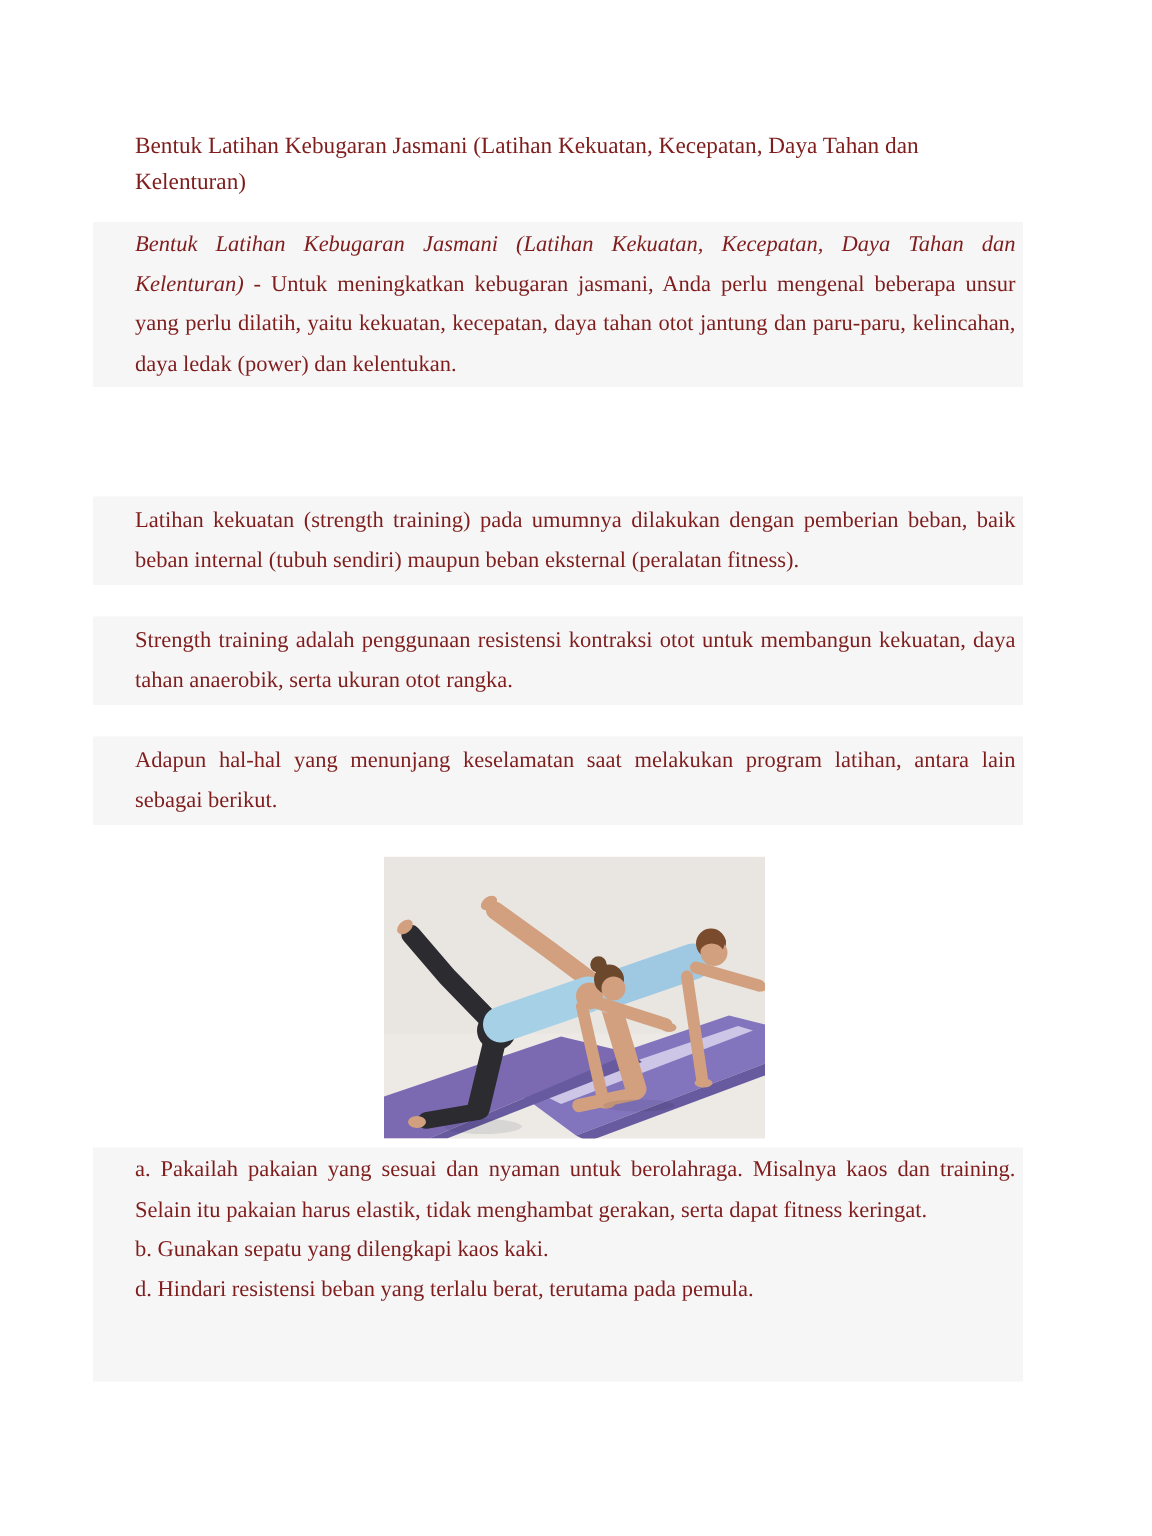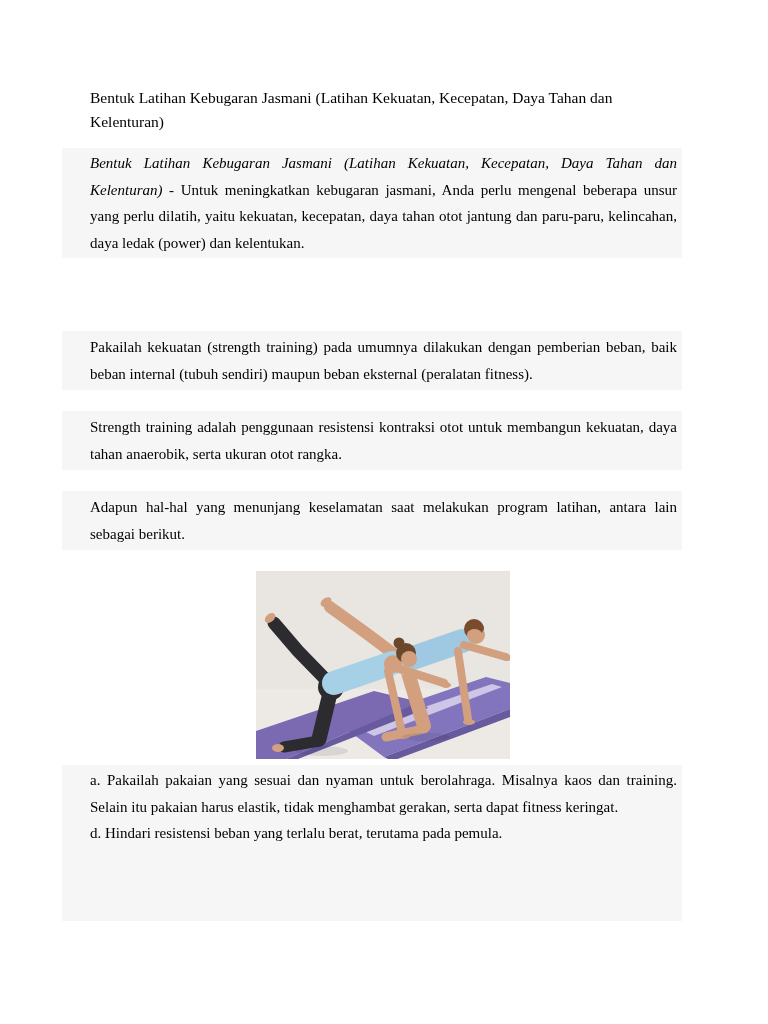--- a/index.html
+++ b/index.html
@@ -2,21 +2,21 @@
 <html><head>
 <meta charset="utf-8">
 <style>
   html,body{margin:0;padding:0;background:#ffffff;}
   .canvas{
     position:relative;
     width:768px;height:1024px;
     background:#ffffff;
     overflow:hidden;
     font-family:"Liberation Serif","DejaVu Serif",serif;
-    color:#000000;
+    color:#7f1d1d;
   }
   .block{
     position:absolute;
     left:62px;width:620px;
     background:#f6f6f7;
     box-sizing:border-box;
     padding:0 5px 0 28px;
     margin:0;
     font-size:15px;
     line-height:26.5px;
@@ -65,21 +65,21 @@
 </head>
 <body>
 
 <div class="canvas">
 
   <h1 class="title">Bentuk Latihan Kebugaran Jasmani (Latihan Kekuatan, Kecepatan, Daya Tahan dan Kelenturan)</h1>
 
   <p class="block intro"><em>Bentuk Latihan Kebugaran Jasmani (Latihan Kekuatan, Kecepatan, Daya Tahan dan Kelenturan) -</em><span> Untuk meningkatkan kebugaran jasmani, Anda perlu mengenal beberapa unsur yang perlu dilatih, yaitu kekuatan, kecepatan, daya tahan otot jantung dan paru-paru, kelincahan, daya ledak (power) dan kelentukan.</span></p>
 
 
-  <p class="block para p1">Pakailah kekuatan (strength training) pada umumnya dilakukan dengan pemberian beban, baik beban internal (tubuh sendiri) maupun beban eksternal (peralatan fitness).</p>
+  <p class="block para p1">Latihan kekuatan (strength training) pada umumnya dilakukan dengan pemberian beban, baik beban internal (tubuh sendiri) maupun beban eksternal (peralatan fitness).</p>
 
   <p class="block para p3">Adapun hal-hal yang menunjang keselamatan saat melakukan program latihan, antara lain sebagai berikut.</p>
 
   <p class="block para p2">Strength training adalah penggunaan resistensi kontraksi otot untuk membangun kekuatan, daya tahan anaerobik, serta ukuran otot rangka.</p>
 
   <figure class="photo">
     <svg viewBox="0 0 254 188" preserveAspectRatio="none">
 
       <rect x="0" y="0" width="254" height="188" fill="#e9e6e2"></rect>
       <rect x="0" y="118" width="254" height="70" fill="#edeae6"></rect>
@@ -139,16 +139,17 @@
         <circle cx="153" cy="88" r="8" fill="#d2a07e"></circle>
       </g>
 
       <ellipse cx="66" cy="180" rx="26" ry="5" fill="rgba(40,30,70,0.10)"></ellipse>
       <ellipse cx="170" cy="166" rx="24" ry="4" fill="rgba(40,30,70,0.10)"></ellipse>
     </svg>
   </figure>
 
   <div class="block list">
     <p class="justified">a. Pakailah pakaian yang sesuai dan nyaman untuk berolahraga. Misalnya kaos dan training. Selain itu pakaian harus elastik, tidak menghambat gerakan, serta dapat fitness keringat.</p>
+    <p>b. Gunakan sepatu yang dilengkapi kaos kaki.</p>
     <p>d. Hindari resistensi beban yang terlalu berat, terutama pada pemula.</p>
   </div>
 
 </div>
 
 </body></html>

